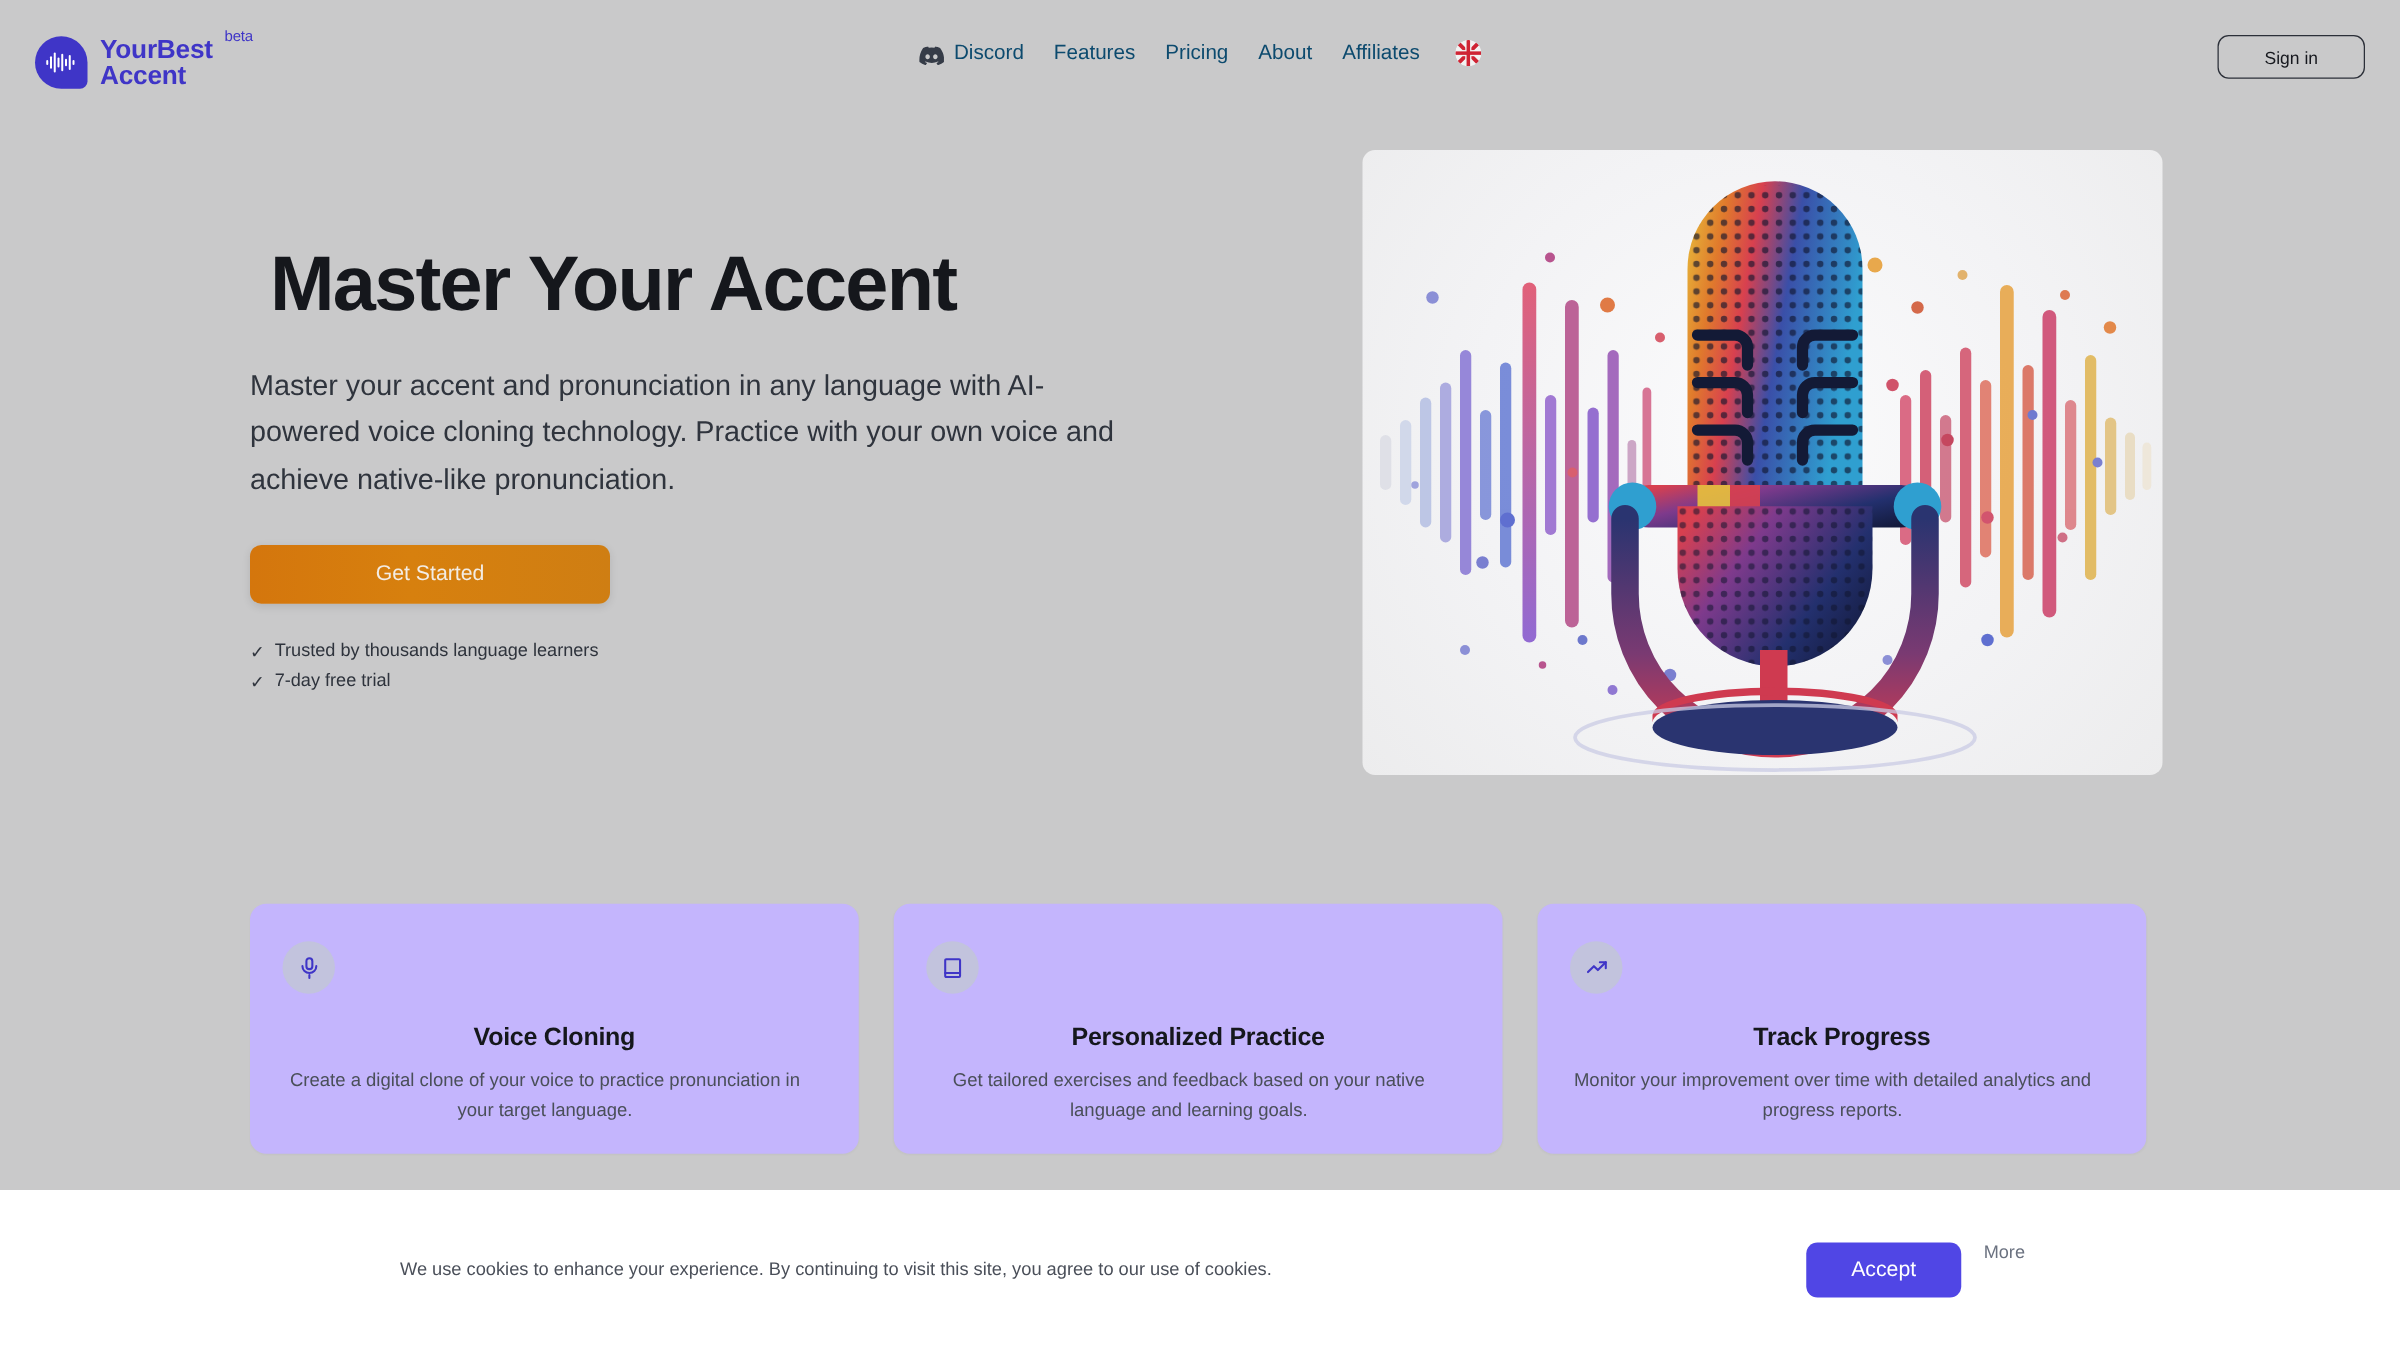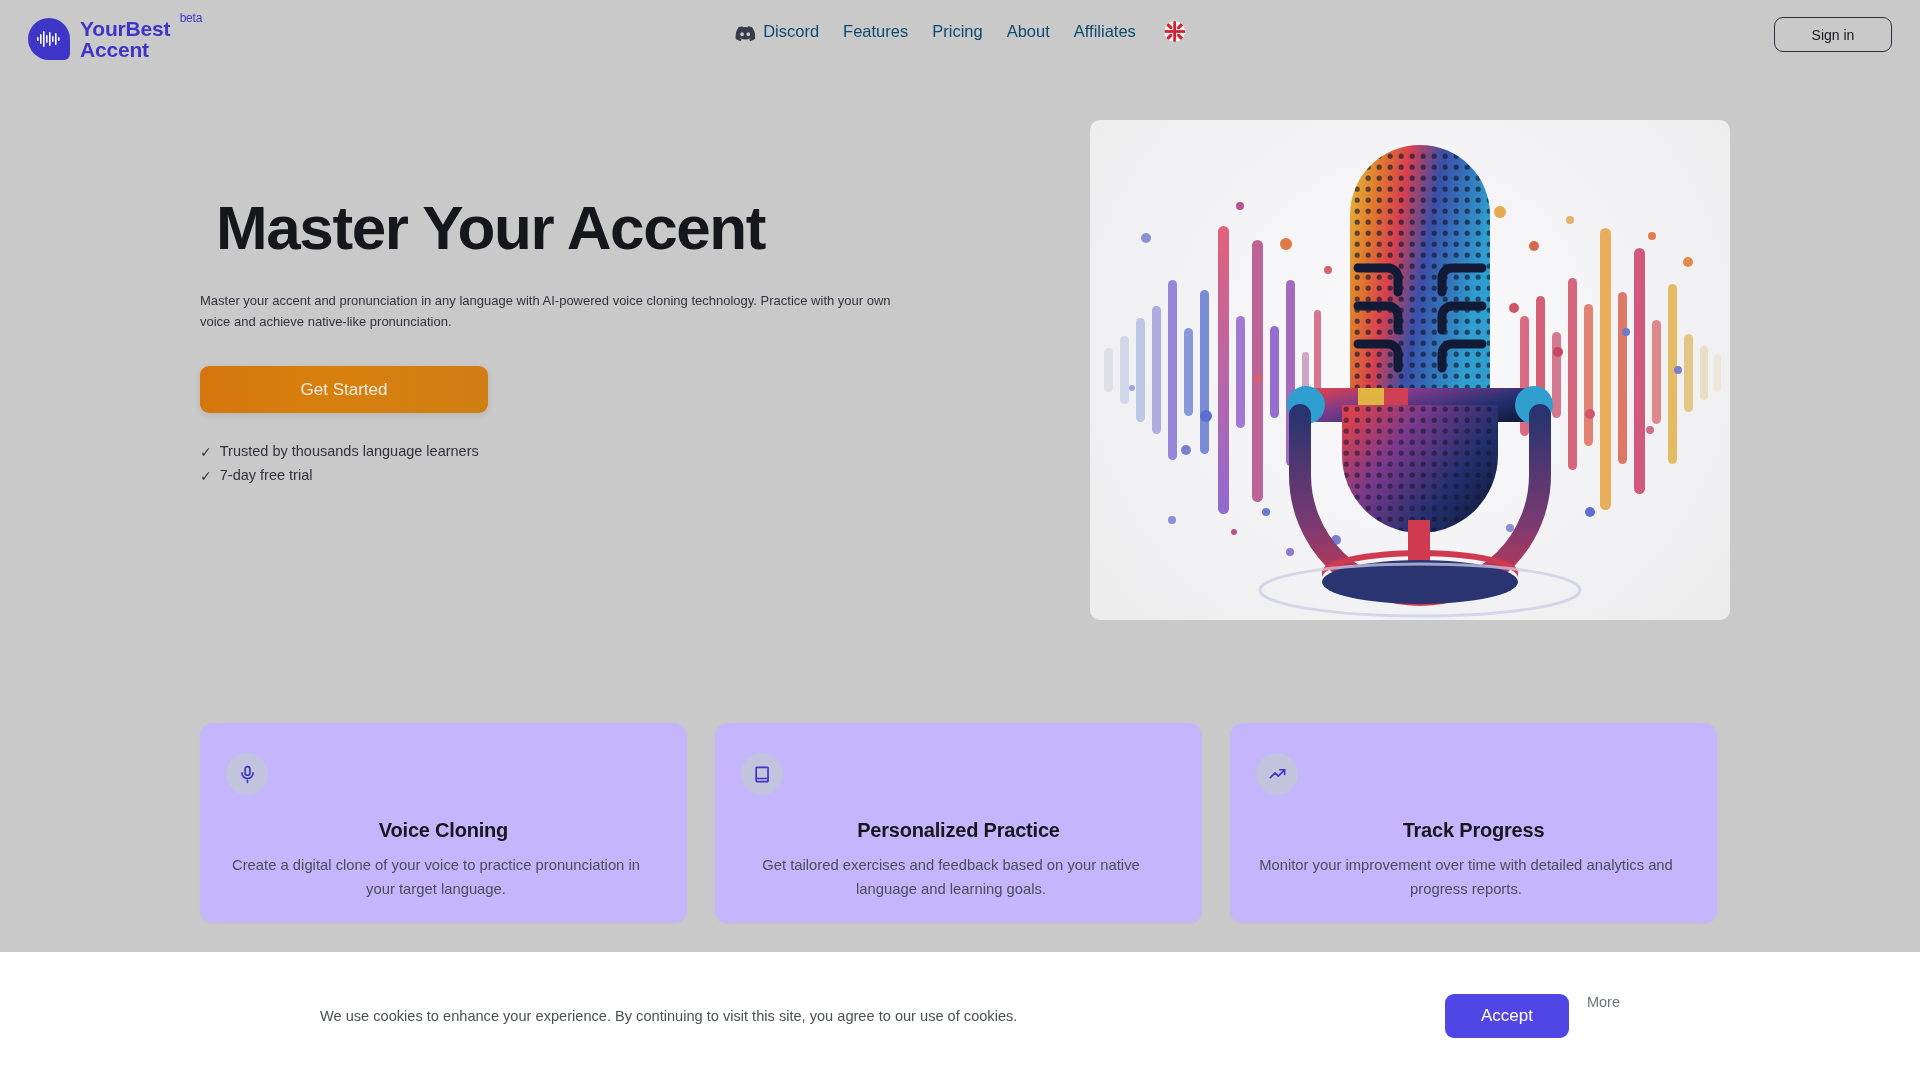--- a/index.html
+++ b/index.html
@@ -8,21 +8,21 @@
     width: 1920px; height: 1080px;
     overflow: hidden;
     background: #c9c9ca;
     font-family: "Liberation Sans", sans-serif;
     -webkit-font-smoothing: antialiased;
   }
   .page { position: relative; width: 1920px; height: 1080px; background:#c9c9ca; }
 
   
   .header {
-    position: absolute; top: 1px; left: 0; width: 1920px; height: 80px;
+    position: absolute; top: 12px; left: 0; width: 1920px; height: 80px;
     display: flex; align-items: center;
   }
   .logo-wrap {
     position: absolute; left: 28px; top: 17px;
     display: flex; align-items: center; gap: 10px;
     cursor: pointer;
   }
   .logo-mark {
     width: 42px; height: 42px; border-radius: 50% 50% 6px 50%;
     background: #3f35c7;
@@ -68,21 +68,21 @@
   }
 
   
   .hero-left { position: absolute; left: 200px; top: 195px; width: 720px; }
   .hero-title {
     font-size: 62px; font-weight: 800; color: #15171c;
     letter-spacing: -1.4px; line-height: 1.05; margin-left: 16px;
   }
   .hero-sub {
     margin-top: 30px;
-    font-size: 13px; line-height: 1.62; color: #2f343d; max-width: 700px;
+    font-size: 23px; line-height: 1.62; color: #2f343d; max-width: 700px;
   }
   .cta {
     margin-top: 34px;
     width: 288px; height: 47px;
     border: none; border-radius: 9px; cursor: pointer;
     background: linear-gradient(90deg, #d4760d 0%, #d7800e 45%, #cf7e13 100%);
     color: #f3ece4; font-size: 17px; font-family: inherit;
     box-shadow: 0 2px 7px rgba(0,0,0,0.10);
   }
   .trust-list { margin-top: 28px; }

